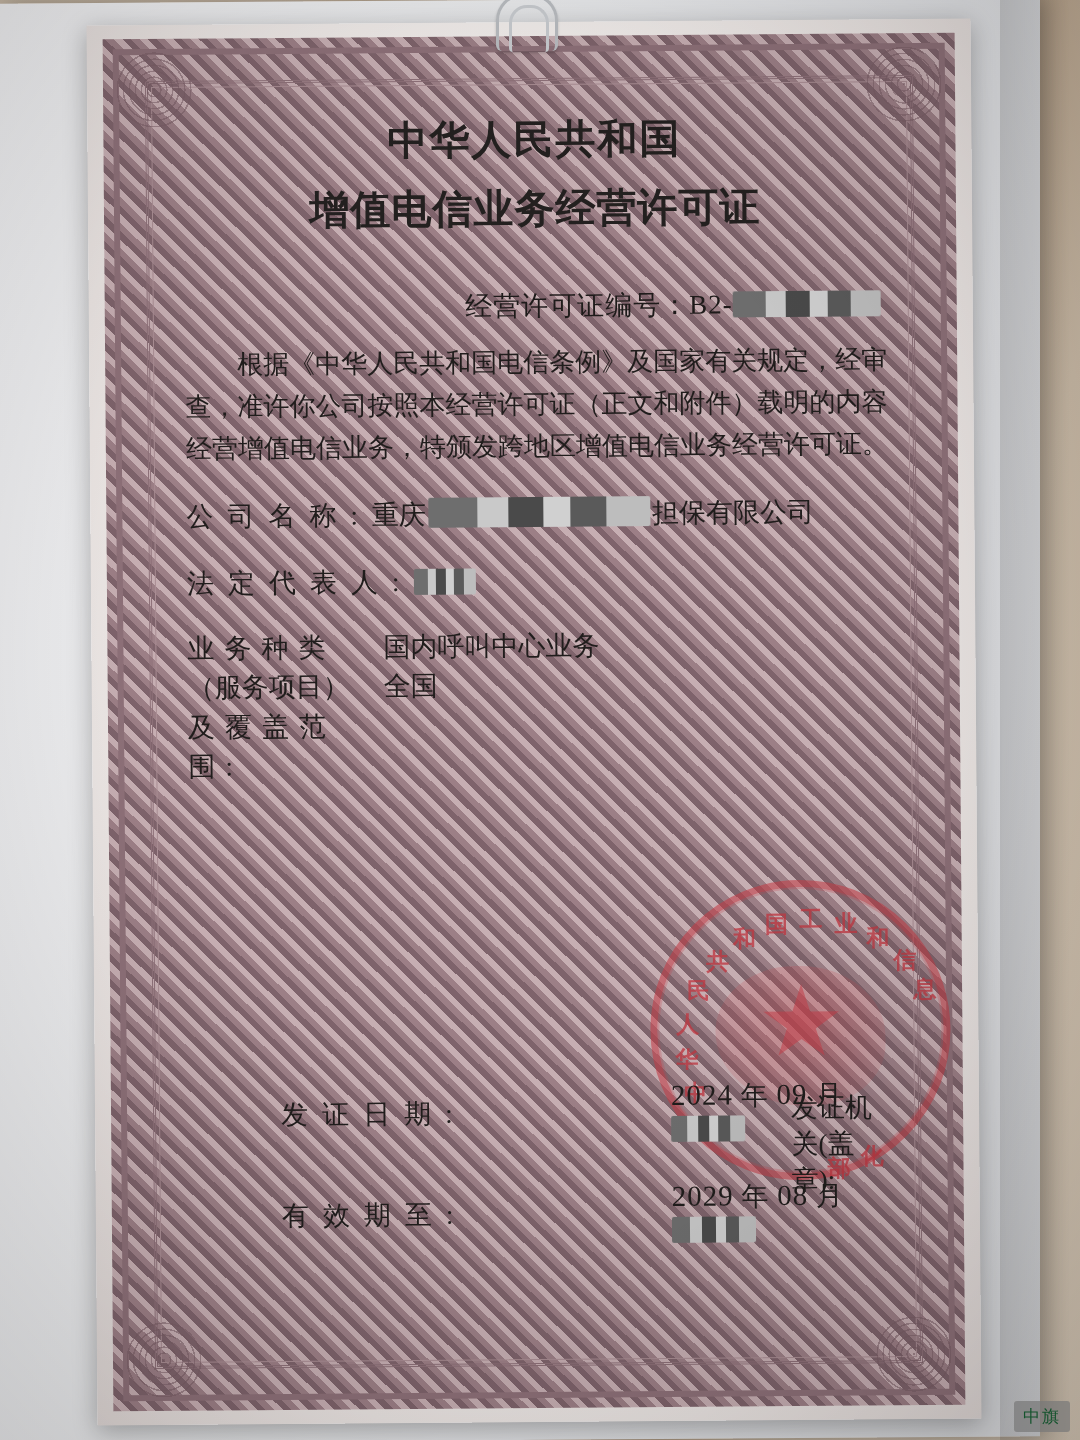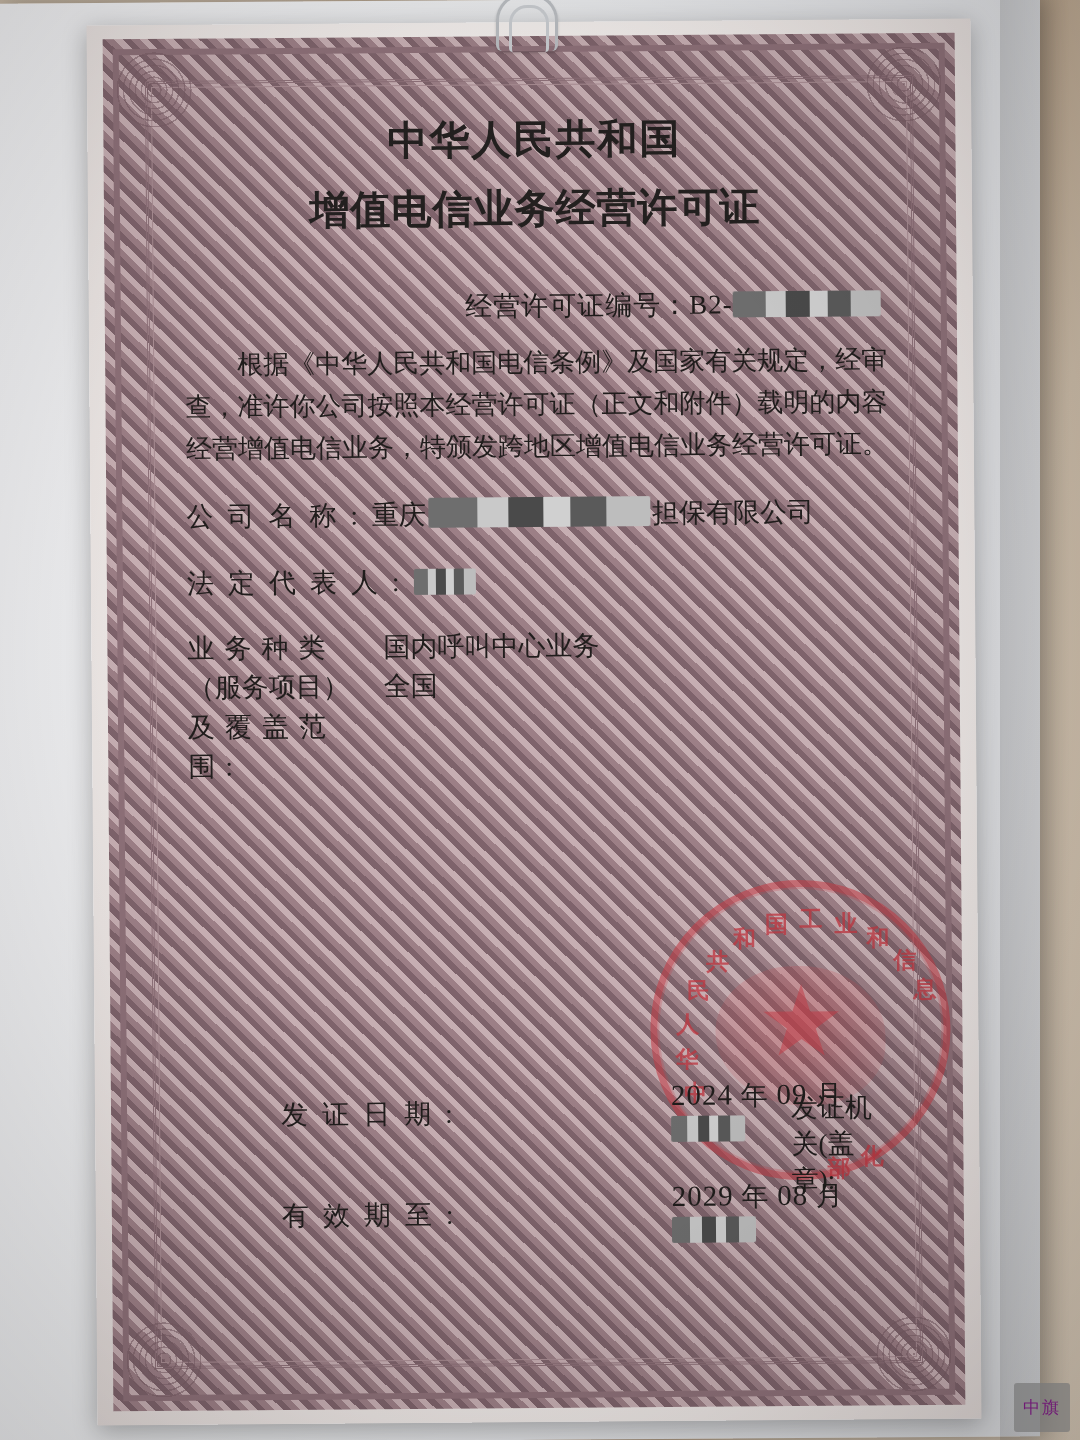--- a/index.html
+++ b/index.html
@@ -160,22 +160,22 @@
   
   .dates{position:absolute;left:90px;right:40px;bottom:105px;}
   .date-row{display:flex;align-items:center;font-size:27px;color:#201d1c;margin-top:34px;}
   .date-lbl{width:250px;letter-spacing:14px;flex:none;}
   .date-val{margin-left:140px;letter-spacing:1px;}
   .date-val .num{font-size:29px;}
 
   
   .brand{
     position:absolute;right:10px;bottom:8px;
-    background:rgba(120,120,120,.72);color:#701a75;
-    font-size:17px;padding:13px 9px;border-radius:3px;
+    background:rgba(120,120,120,.72);color:#14532d;
+    font-size:17px;padding:4px 9px;border-radius:3px;
     font-family:"Liberation Sans",sans-serif;letter-spacing:2px;
   }
   
   .clip{
     position:absolute;left:496px;top:-6px;width:56px;height:54px;
     border:3px solid #b9bcc0;border-radius:26px 26px 6px 6px;border-bottom:none;
     background:transparent;
     box-shadow:0 2px 3px rgba(0,0,0,.18);
   }
   .clip:after{

